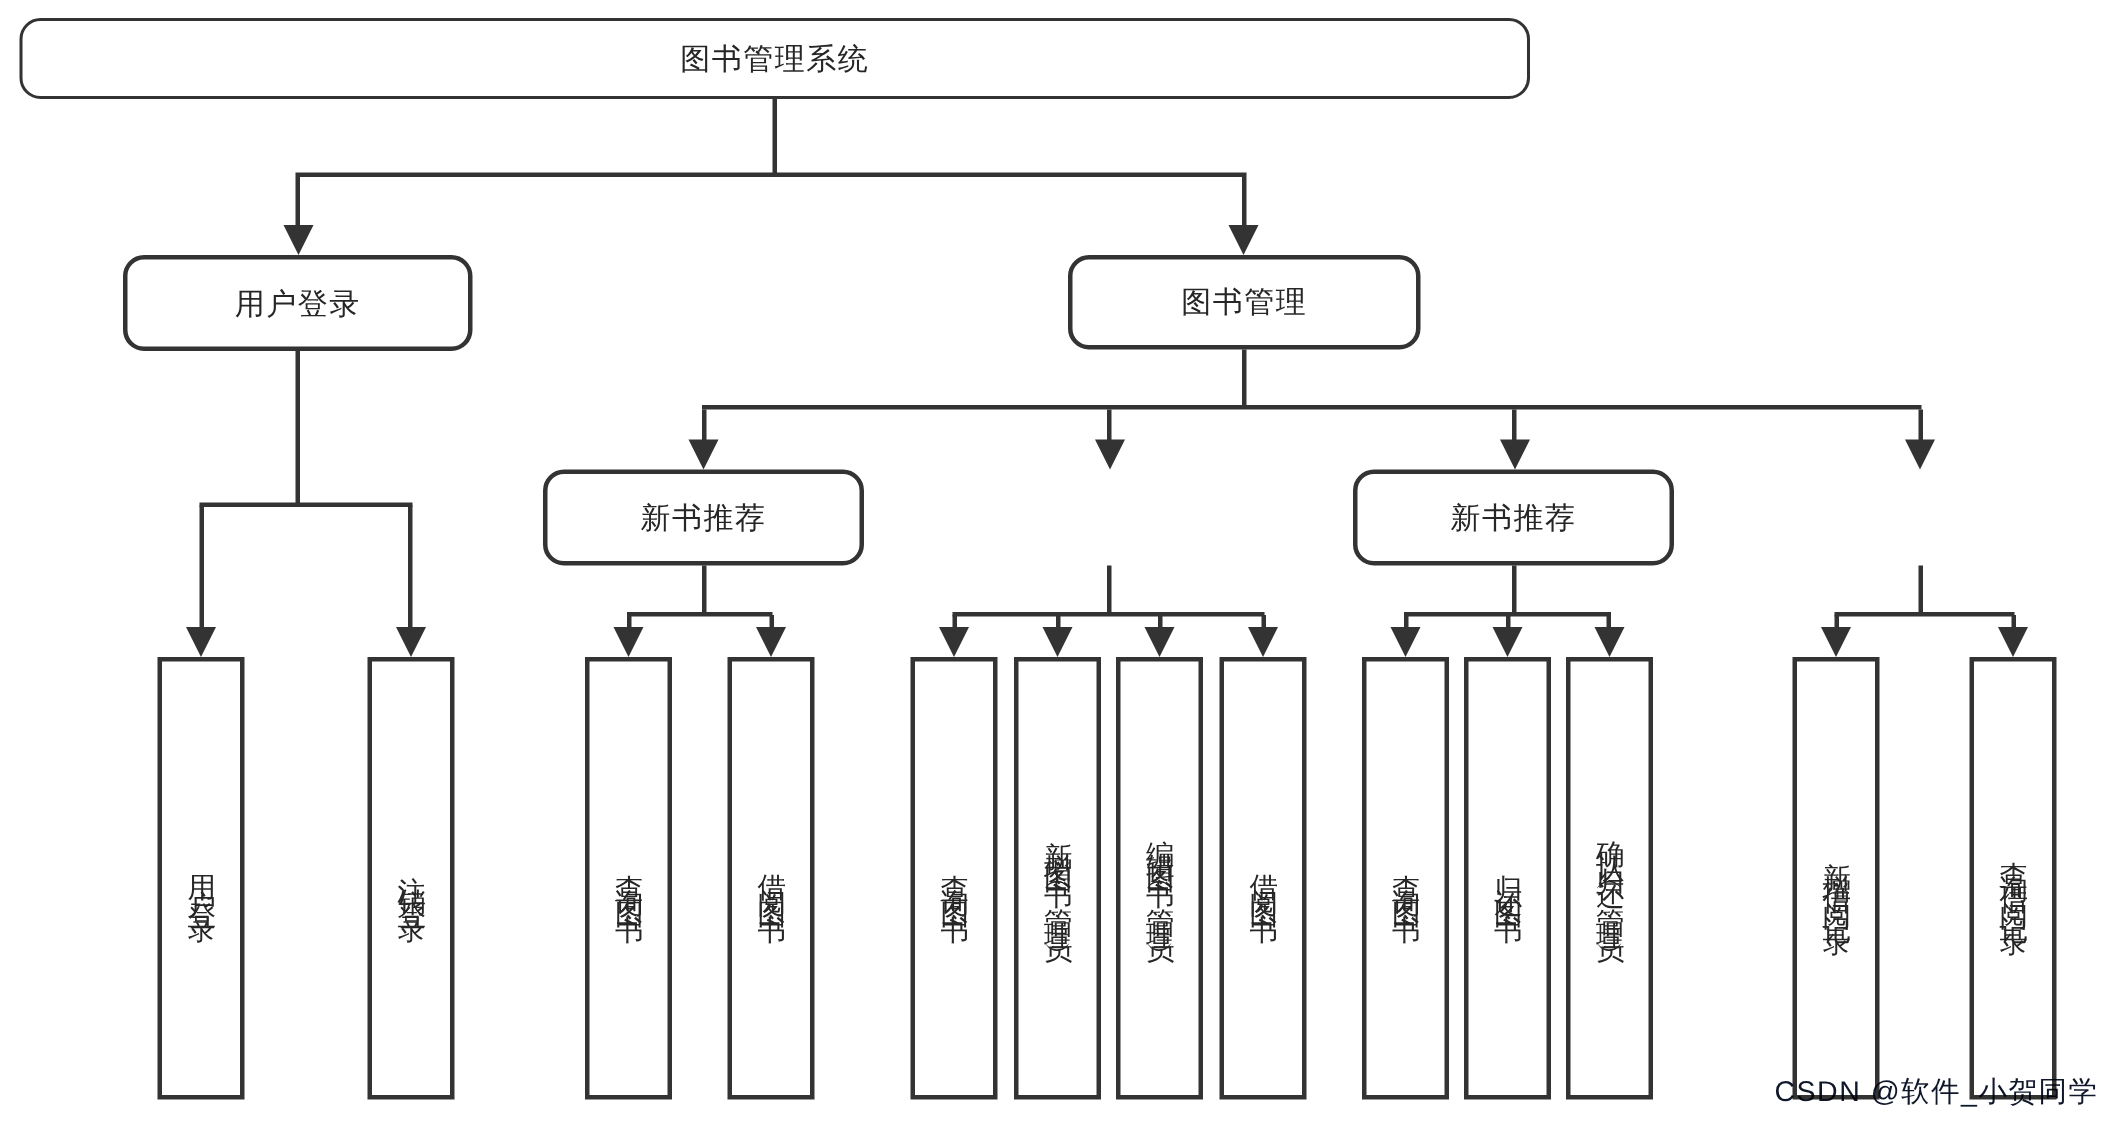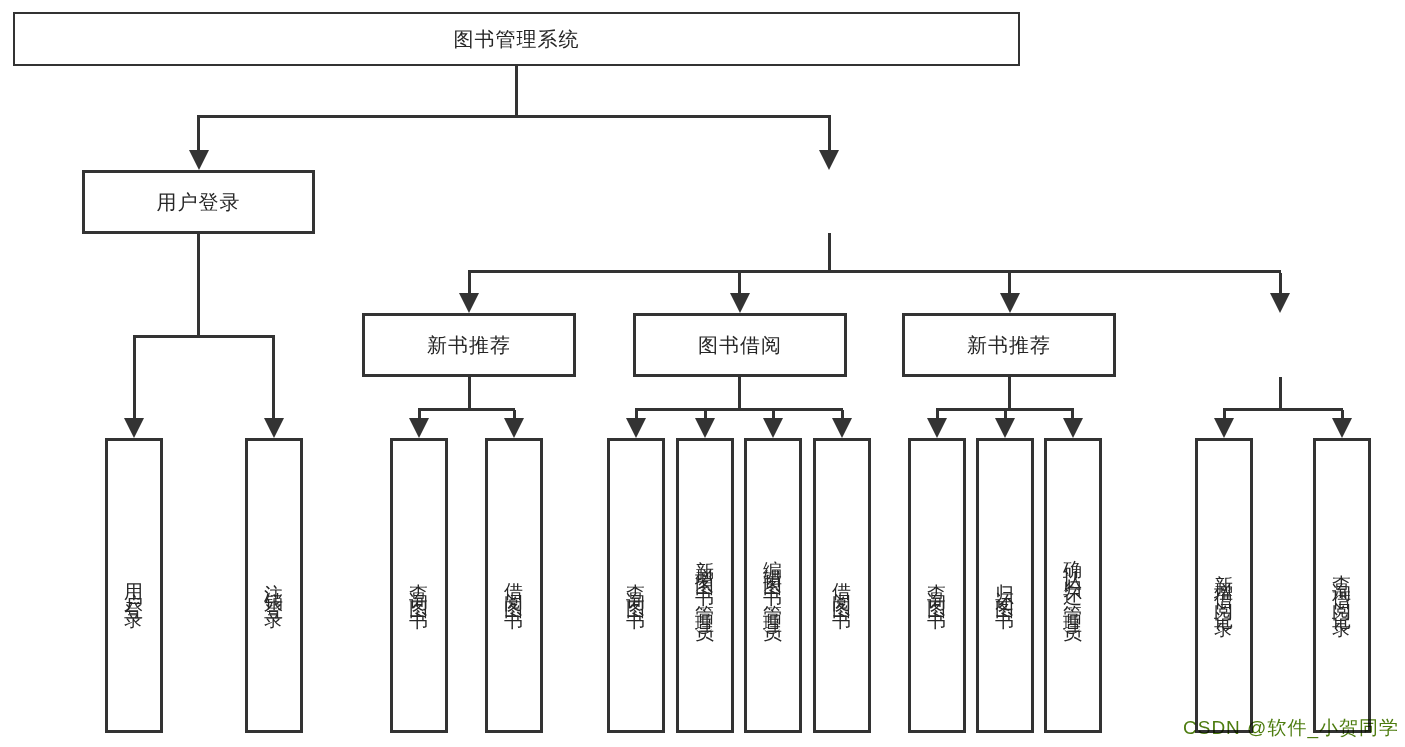--- a/index.html
+++ b/index.html
@@ -4,36 +4,36 @@
 <style>
   html,body{margin:0;padding:0;background:#ffffff;}
   .canvas{
     position:relative;width:1405px;height:747px;background:#ffffff;
     font-family:"Liberation Sans","DejaVu Sans",sans-serif;overflow:hidden;
   }
   .box{
     position:absolute;box-sizing:border-box;border:3px solid #333333;background:#ffffff;
     display:flex;align-items:center;justify-content:center;color:#262626;z-index:2;
   }
-  .hbox{font-size:20px;letter-spacing:1px;}
+  .hbox{font-size:20px;letter-spacing:1px;border-radius:14px;}
   .rootbox{border-width:2px;font-size:20px;}
   .vbox .vlabel{
     writing-mode:vertical-rl;text-orientation:mixed;
     font-size:19px;letter-spacing:9px;line-height:1;white-space:nowrap;
   }
   .hline,.vline{position:absolute;background:#333333;z-index:1;}
   .hline{height:3px;}
   .vline{width:3px;}
   .arrow{
     position:absolute;width:0;height:0;z-index:1;
     border-left:10px solid transparent;border-right:10px solid transparent;
     border-top:20px solid #333333;
   }
   .watermark{
-    position:absolute;left:1183px;top:715px;font-size:19px;color:#4d7c0f;
+    position:absolute;left:1183px;top:715px;font-size:19px;color:#0f172a;
     letter-spacing:1px;mix-blend-mode:multiply;z-index:5;white-space:nowrap;
   }
 </style>
 </head>
 <body>
 
 <div class="canvas">
 
   <div class="vline" style="left:515px;top:66px;height:50px"></div>
   <div class="hline" style="left:197px;top:115px;width:634px"></div>
@@ -94,26 +94,26 @@
   <div class="vline" style="left:1341px;top:410px;height:10px"></div>
   <div class="arrow" style="left:1332px;top:418px"></div>
 
   <div class="box hbox rootbox" style="left:13px;top:12px;width:1007px;height:54px">
     <span>图书管理系统</span>
   </div>
 
   <div class="box hbox" style="left:82px;top:170px;width:233px;height:64px">
     <span>用户登录</span>
   </div>
+  <div class="box hbox" style="left:712px;top:170px;width:235px;height:63px">
+    <span>图书管理</span>
+  </div>
 
   <div class="box hbox" style="left:362px;top:313px;width:214px;height:64px">
     <span>新书推荐</span>
-  </div>
-  <div class="box hbox" style="left:633px;top:313px;width:214px;height:64px">
-    <span>图书借阅</span>
   </div>
   <div class="box hbox" style="left:902px;top:313px;width:214px;height:64px">
     <span>新书推荐</span>
   </div>
 
   <div class="box vbox" style="left:105px;top:438px;width:58px;height:295px">
     <span class="vlabel">用户登录</span>
   </div>
   <div class="box vbox" style="left:245px;top:438px;width:58px;height:295px">
     <span class="vlabel">注销登录</span>

